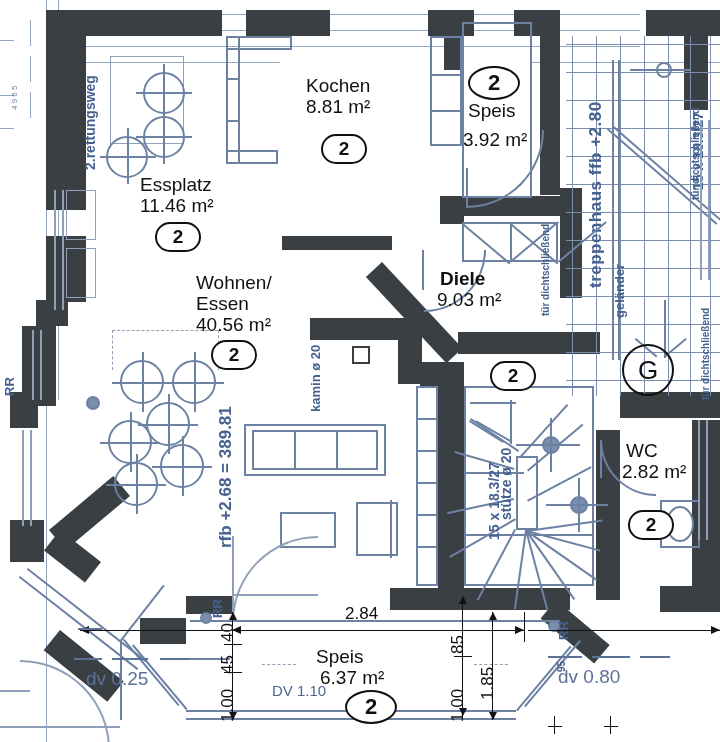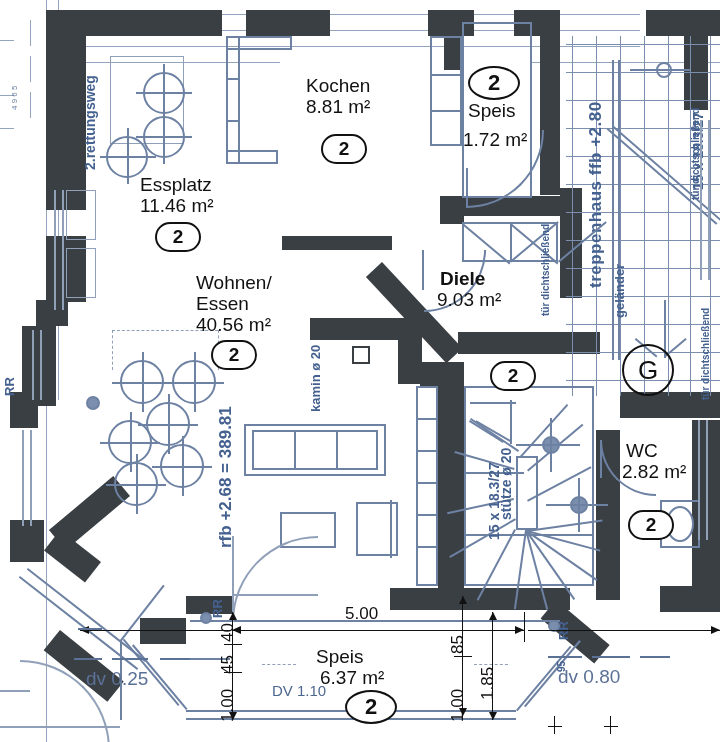--- a/index.html
+++ b/index.html
@@ -297,21 +297,21 @@
   <div class="lineV2" style="left:708px;top:120px;height:160px;background:#8fa0b8;"></div>
   <div class="lineV2" style="left:698px;top:420px;height:120px;background:#8fa0b8;"></div>
   <div class="lineV2" style="left:706px;top:420px;height:120px;background:#8fa0b8;"></div>
 
   <div class="rlabel" style="left:306px;top:75px;">Kochen</div>
   <div class="rarea" style="left:306px;top:96px;">8.81 m²</div>
   <div class="badge" style="left:321px;top:134px;">2</div>
 
   <div class="badge big" style="left:468px;top:66px;">2</div>
   <div class="rlabel" style="left:468px;top:100px;">Speis</div>
-  <div class="rarea" style="left:463px;top:129px;">1.72 m²</div>
+  <div class="rarea" style="left:463px;top:129px;">3.92 m²</div>
 
   <div class="rlabel" style="left:140px;top:174px;">Essplatz</div>
   <div class="rarea" style="left:140px;top:195px;">11.46 m²</div>
   <div class="badge" style="left:155px;top:222px;">2</div>
 
   <div class="rlabel" style="left:196px;top:272px;">Wohnen/</div>
   <div class="rlabel" style="left:196px;top:293px;">Essen</div>
   <div class="rarea" style="left:196px;top:314px;">40.56 m²</div>
   <div class="badge" style="left:211px;top:340px;">2</div>
 
@@ -342,21 +342,21 @@
   <div class="btxt b" style="left:210px;top:618px;transform:rotate(-90deg);transform-origin:0 0;">RR</div>
   <div class="btxt b" style="left:556px;top:640px;transform:rotate(-90deg);transform-origin:0 0;">RR</div>
   <div class="tinyb" style="left:556px;top:672px;transform:rotate(-90deg);">95</div>
   <div class="circ" style="left:86px;top:396px;width:14px;height:14px;background:#7b8ead;"></div>
   <div class="circ" style="left:200px;top:612px;width:12px;height:12px;background:#7b8ead;"></div>
   <div class="circ" style="left:548px;top:620px;width:12px;height:12px;background:#7b8ead;"></div>
 
   <div class="dimline" style="left:232px;top:630px;width:292px;height:1px;"></div>
   <div class="dimline" style="left:232px;top:612px;width:1px;height:108px;"></div>
   <div class="dimline" style="left:524px;top:612px;width:1px;height:30px;"></div>
-  <div class="dimtxt" style="left:345px;top:604px;">5.00</div>
+  <div class="dimtxt" style="left:345px;top:604px;">2.84</div>
   <div style="position:absolute;left:232px;top:626px;width:0;height:0;border-top:4px solid transparent;border-bottom:4px solid transparent;border-right:9px solid #111;"></div>
   <div style="position:absolute;left:515px;top:626px;width:0;height:0;border-top:4px solid transparent;border-bottom:4px solid transparent;border-left:9px solid #111;"></div>
   <div class="dimline" style="left:80px;top:630px;width:150px;height:1px;"></div>
   <div style="position:absolute;left:80px;top:626px;width:0;height:0;border-top:4px solid transparent;border-bottom:4px solid transparent;border-right:9px solid #111;"></div>
   <div class="dimline" style="left:528px;top:630px;width:192px;height:1px;"></div>
   <div style="position:absolute;left:711px;top:626px;width:0;height:0;border-top:4px solid transparent;border-bottom:4px solid transparent;border-left:9px solid #111;"></div>
 
   <div class="dimline" style="left:232px;top:612px;width:1px;height:108px;"></div>
   <div class="dimline" style="left:224px;top:644px;width:18px;height:1px;"></div>
   <div class="dimline" style="left:224px;top:672px;width:18px;height:1px;"></div>

